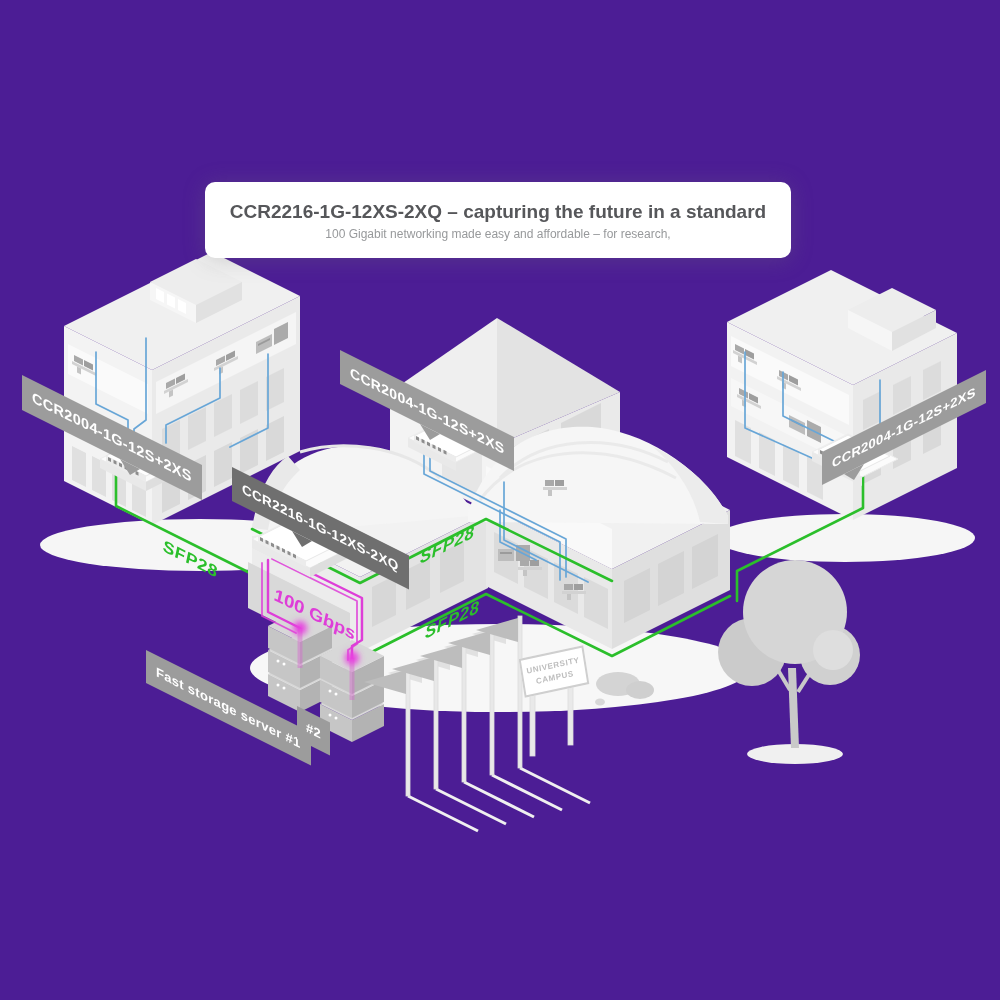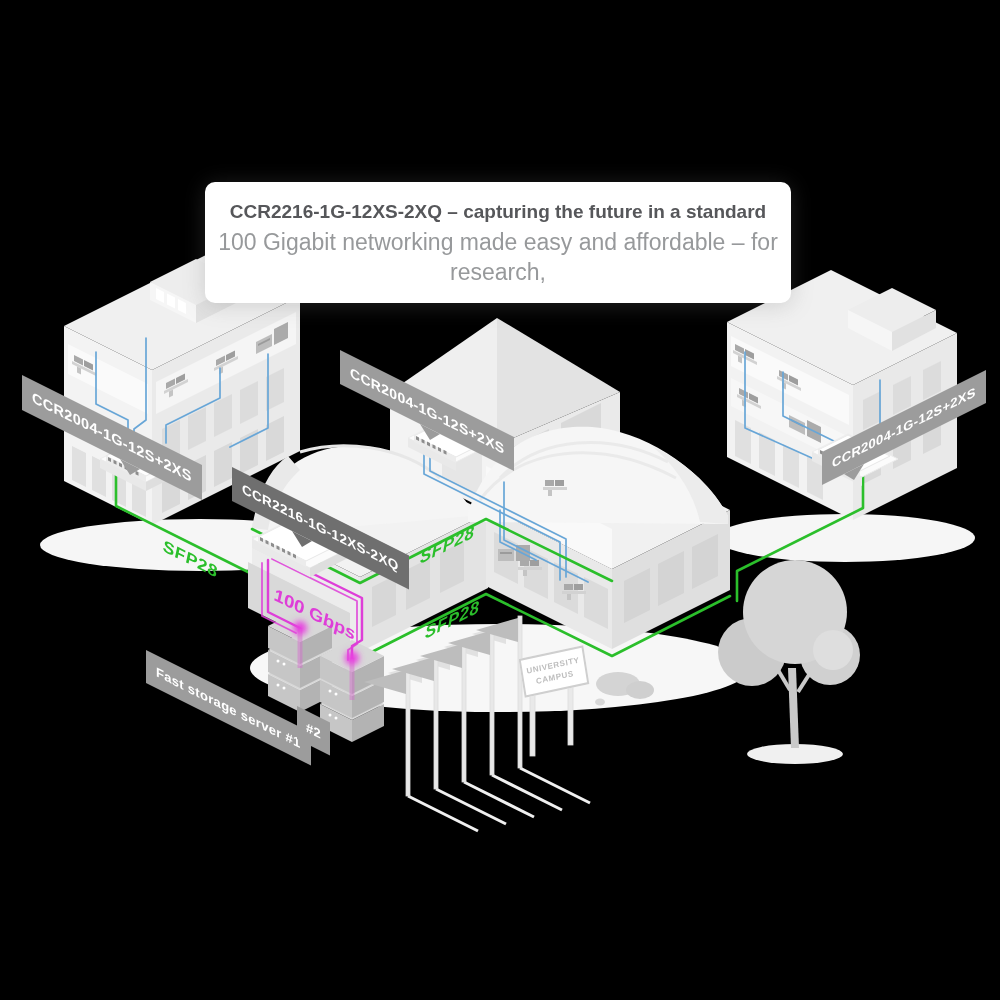--- a/index.html
+++ b/index.html
@@ -1,36 +1,36 @@
 <!DOCTYPE html>
 <html style="--c-green: #2bbf2b; --c-magenta: #de3ed8; --c-blue: #68a6d7; --c-label_gray: #9c9c9c; --c-label_dark: #6f6f6f; --c-title_text: #56575a; --c-subtitle_text: #97999b; --c-sign_text: #bdbdbd;"><head>
 <meta charset="utf-8">
 <style>
   :root{
     --c-green:#2bbf2b; --c-magenta:#de3ed8; --c-blue:#68a6d7;
     --c-label_gray:#9c9c9c; --c-label_dark:#6f6f6f;
     --c-title_text:#56575a; --c-subtitle_text:#97999b; --c-sign_text:#bdbdbd;
   }
   html,body{margin:0;padding:0;background:#fff;}
-  #stage{position:relative;width:1000px;height:1000px;background:#000000;overflow:hidden;
+  #stage{position:relative;width:1000px;height:1000px;background:#4c1d95;overflow:hidden;
          font-family:"Liberation Sans",sans-serif;}
   #scene{position:absolute;left:0;top:0;}
 
   
   .cable-blue{fill:none;stroke:var(--c-blue);stroke-width:1.7;stroke-linejoin:round;stroke-linecap:round;}
   .cable-green{fill:none;stroke:var(--c-green);stroke-width:2.6;stroke-linejoin:round;stroke-linecap:round;}
   .cable-magenta{fill:none;stroke:var(--c-magenta);stroke-width:2.4;stroke-linejoin:round;stroke-linecap:round;}
   .cable-magenta.thin{stroke-width:1.8;opacity:.85;}
 
   
   .card{position:absolute;left:205px;top:182px;width:566px;padding:17px 10px 15px;
         background:#fff;border-radius:10px;box-shadow:0 2px 22px rgba(120,120,120,.28);
         text-align:center;z-index:30;}
   .card .t{font-weight:bold;font-size:19px;line-height:1.32;color:var(--c-title_text);}
-  .card .s{font-size:23px;line-height:1.32;color:var(--c-subtitle_text);margin-top:3px;}
+  .card .s{font-size:12px;line-height:1.32;color:var(--c-subtitle_text);margin-top:3px;}
 
   
   .tag{position:absolute;transform-origin:0 0;background:var(--c-label_gray);color:#fff;
        font-weight:bold;font-size:14px;line-height:1;padding:10px 10px;white-space:nowrap;
        letter-spacing:.3px;z-index:20;}
   .tag .ptr{position:absolute;bottom:-11px;width:0;height:0;
        border-left:10px solid transparent;border-right:10px solid transparent;
        border-top:11px solid var(--c-label_gray);}
   .tag--dark{background:var(--c-label_dark);font-size:13.5px;}
   .tag--dark .ptr{border-top-color:var(--c-label_dark);}

